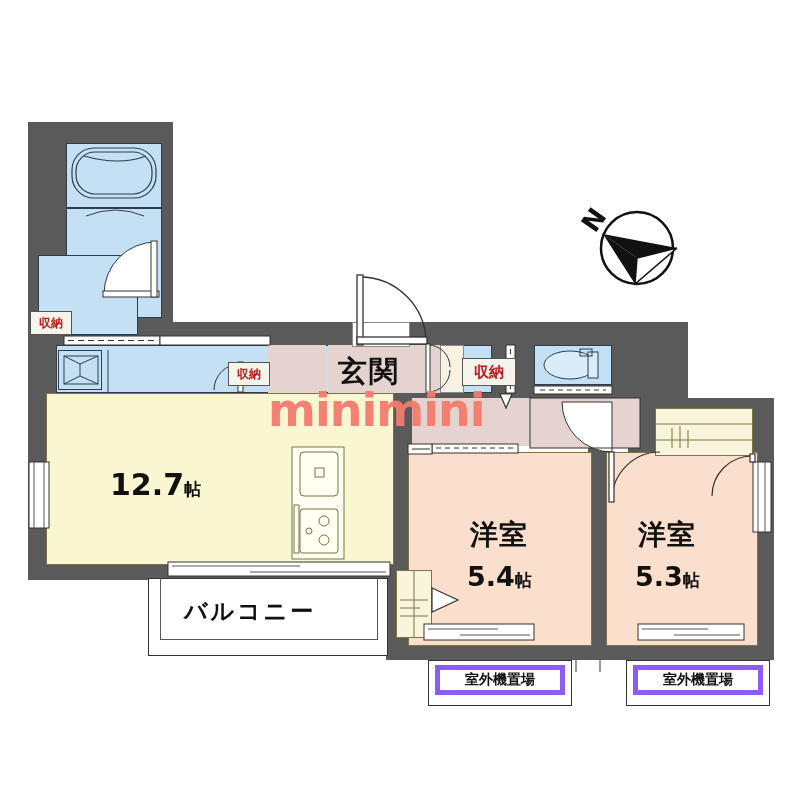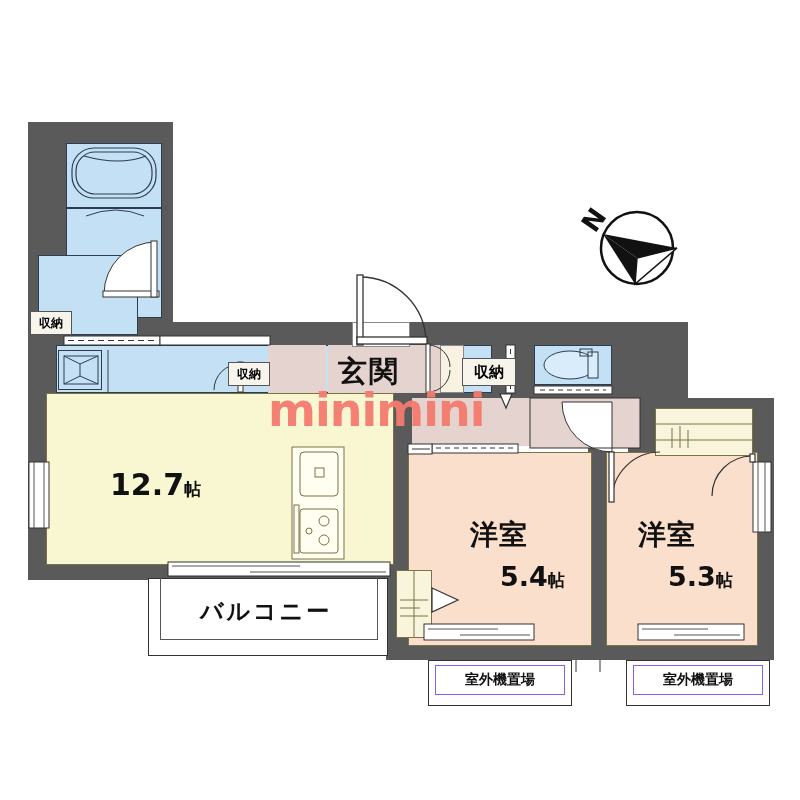--- a/index.html
+++ b/index.html
@@ -21,30 +21,30 @@
 
   .ol{border:1px solid #2d3c4f;}
   .ol-k{border:1px solid #7a7345;}
   .ol-g{border:1px solid #8a8a8a;}
 
   
   .lbl{position:absolute;color:#111;font-weight:bold;line-height:1;white-space:nowrap;}
   .lbl-ldk{font-size:37px;letter-spacing:4px;}
   .lbl-ldk-n{font-size:30px;letter-spacing:0px;}
   .lbl-room{font-size:28px;letter-spacing:1px;}
-  .lbl-room-n{font-size:27px;margin-left:33px;}
+  .lbl-room-n{font-size:27px;}
   .lbl-jo{font-size:17px;}
   .lbl-entry{font-size:29px;letter-spacing:2px;}
   .lbl-balc{font-size:23px;letter-spacing:3px;}
 
   .tagbox{position:absolute;background:#f7f4ec;border:1px solid #555;display:flex;align-items:center;justify-content:center;}
-  .tagbox span{font-size:12px;font-weight:bold;color:#000000;line-height:1;}
+  .tagbox span{font-size:12px;font-weight:bold;color:#b91c1c;line-height:1;}
 
   .outbox{position:absolute;background:#ffffff;border:1px solid #333;}
-  .outbox .inner{position:absolute;left:6px;right:6px;top:4px;bottom:10px;border:1px solid #8b5cf6;background:#fff;display:flex;align-items:center;justify-content:center;}
+  .outbox .inner{position:absolute;left:6px;right:6px;top:4px;bottom:10px;border:5px solid #8b5cf6;background:#fff;display:flex;align-items:center;justify-content:center;}
   .outbox .inner span{font-size:14px;font-weight:bold;color:#111;}
 
   
   #watermark{position:absolute;left:268px;top:383px;font-size:46px;font-weight:bold;color:#f47b6e;letter-spacing:-1px;font-family:"DejaVu Sans","Liberation Sans",sans-serif;opacity:.95;}
 
   
   #compass{position:absolute;left:585px;top:200px;width:100px;height:100px;}
   #compass .nchar{position:absolute;left:-2px;top:5px;font-size:26px;font-weight:bold;color:#111;transform:rotate(-55deg);}
 
   svg{display:block;overflow:visible;}
@@ -272,21 +272,21 @@
   <div class="lbl lbl-room-n" style="left:467px;top:563px;">
     <span>5.4</span><span class="lbl-jo">帖</span>
   </div>
 
   <div class="lbl lbl-room" style="left:638px;top:521px;">洋室</div>
   <div class="lbl lbl-room-n" style="left:635px;top:563px;">
     <span>5.3</span><span class="lbl-jo">帖</span>
   </div>
 
   <div class="lbl lbl-entry" style="left:338px;top:357px;">玄関</div>
-  <div class="lbl lbl-balc" style="left:200px;top:600px;">バルコニー</div>
+  <div class="lbl lbl-balc" style="left:184px;top:600px;">バルコニー</div>
 
   <div class="tagbox" style="left:30px;top:311px;width:40px;height:22px;">
     <span>収納</span>
   </div>
   <div class="tagbox" style="left:228px;top:362px;width:40px;height:22px;">
     <span>収納</span>
   </div>
   <div class="tagbox" style="left:462px;top:358px;width:52px;height:26px;background:#f7f4ec;">
     <span style="font-size:15px;">収納</span>
   </div>

